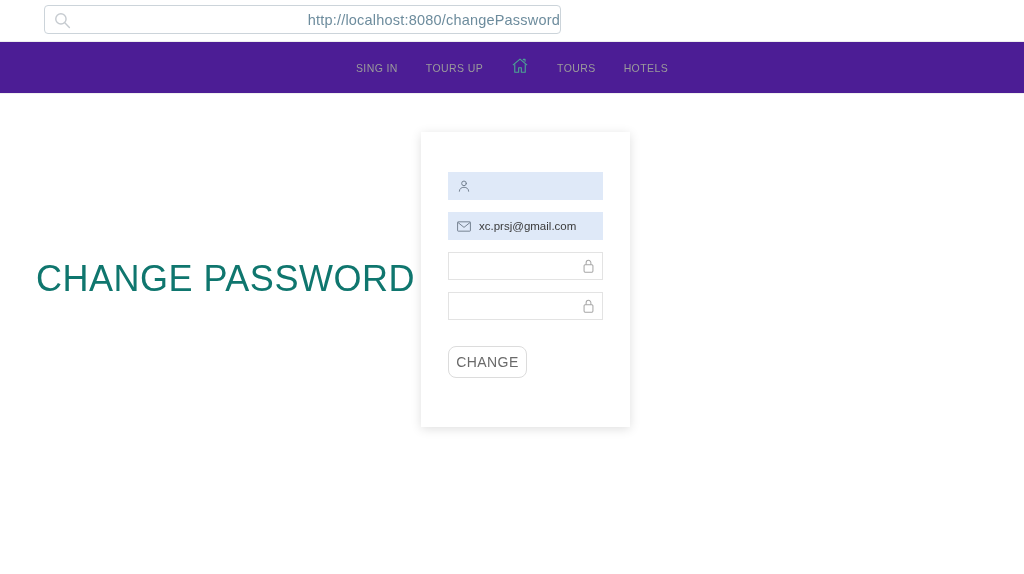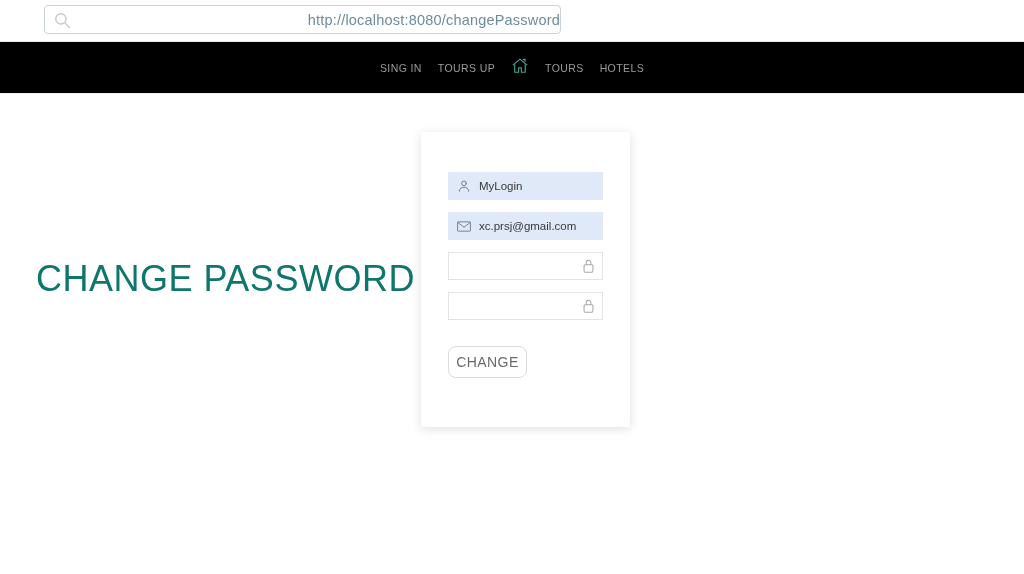--- a/index.html
+++ b/index.html
@@ -26,25 +26,25 @@
   .address-bar .mag { position:absolute; left:8px; top:5px; }
   .address-url {
     width:100%; text-align:right;
     font-size:14.5px; color:#6d8c9d;
     letter-spacing:0.2px;
   }
 
   
   .navbar {
     position:absolute; left:0; top:41px; width:1024px; height:53px;
-    background:#000000;
+    background:#4c1d95;
     border-top:1px solid #ededed;
     border-bottom:1px solid #f0f0f0;
     display:flex; align-items:center; justify-content:center;
-    gap:16px;
+    gap:28px;
   }
   .nav-link {
     font-size:10.5px; color:#9b9b9b; letter-spacing:0.4px;
     cursor:pointer; text-decoration:none;
   }
   .nav-home { display:flex; align-items:center; cursor:pointer; }
 
   
   .page-heading {
     position:absolute; left:36px; top:258px;
@@ -130,21 +130,20 @@
 
 <div class="card">
 
   <div class="field autofill">
     <span class="left-icon">
       <svg width="14" height="14" viewBox="0 0 24 24" fill="none" stroke="#6e7b8a" stroke-width="1.6" stroke-linecap="round">
         <circle cx="12" cy="7.5" r="4"></circle>
           <path d="M4 21c0-4.4 3.6-6.8 8-6.8s8 2.4 8 6.8"></path>
       </svg>
     </span>
-    <input type="text" value="MyLogin" style="">
   </div>
 
   <div class="field autofill">
     <span class="left-icon">
       <svg width="14" height="11" viewBox="0 0 24 18" fill="none" stroke="#6e7b8a" stroke-width="1.6" stroke-linejoin="round">
         <rect x="1" y="1" width="22" height="16" rx="1"></rect>
           <path d="M1.5 2l10.5 8.5L22.5 2"></path>
       </svg>
     </span>
     <input type="text" value="xc.prsj@gmail.com" style="">

